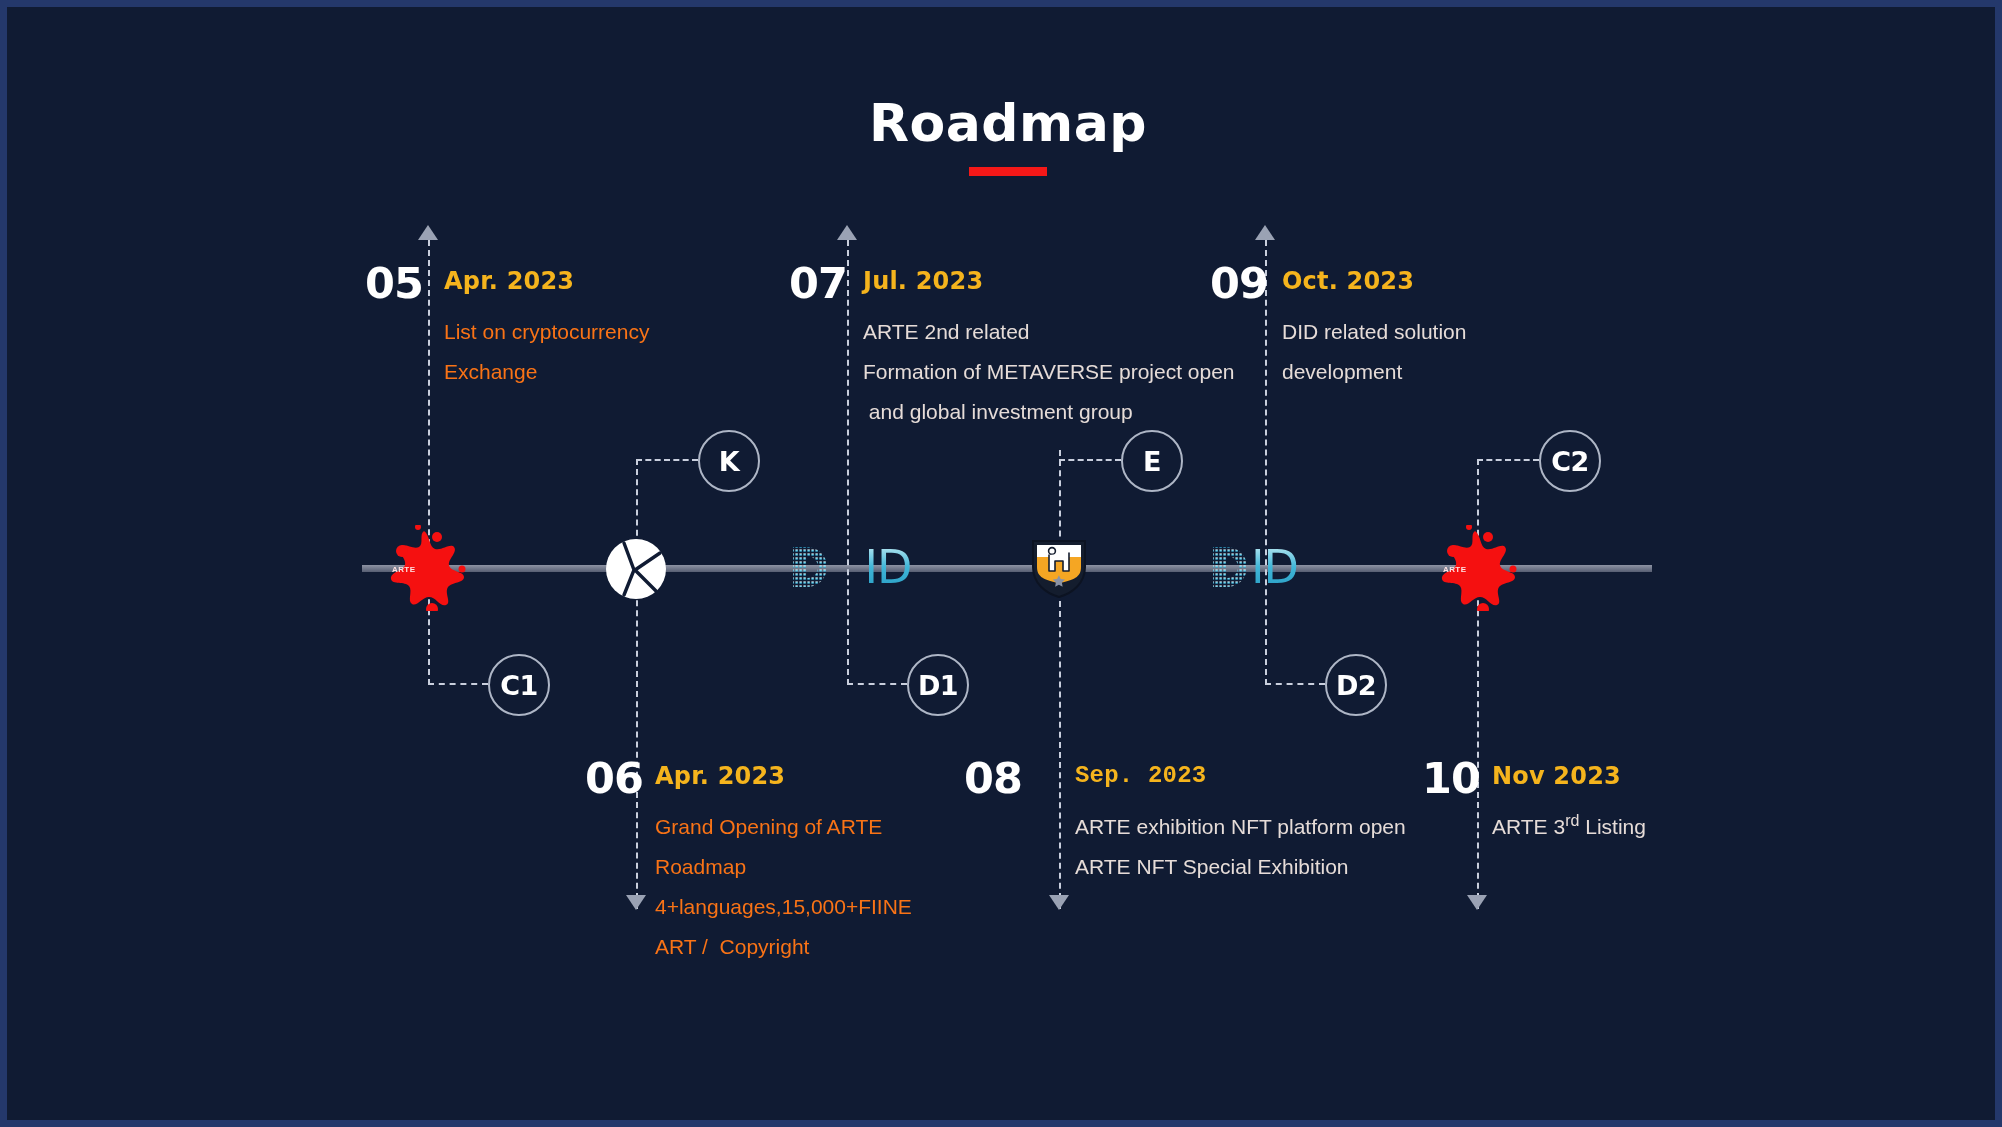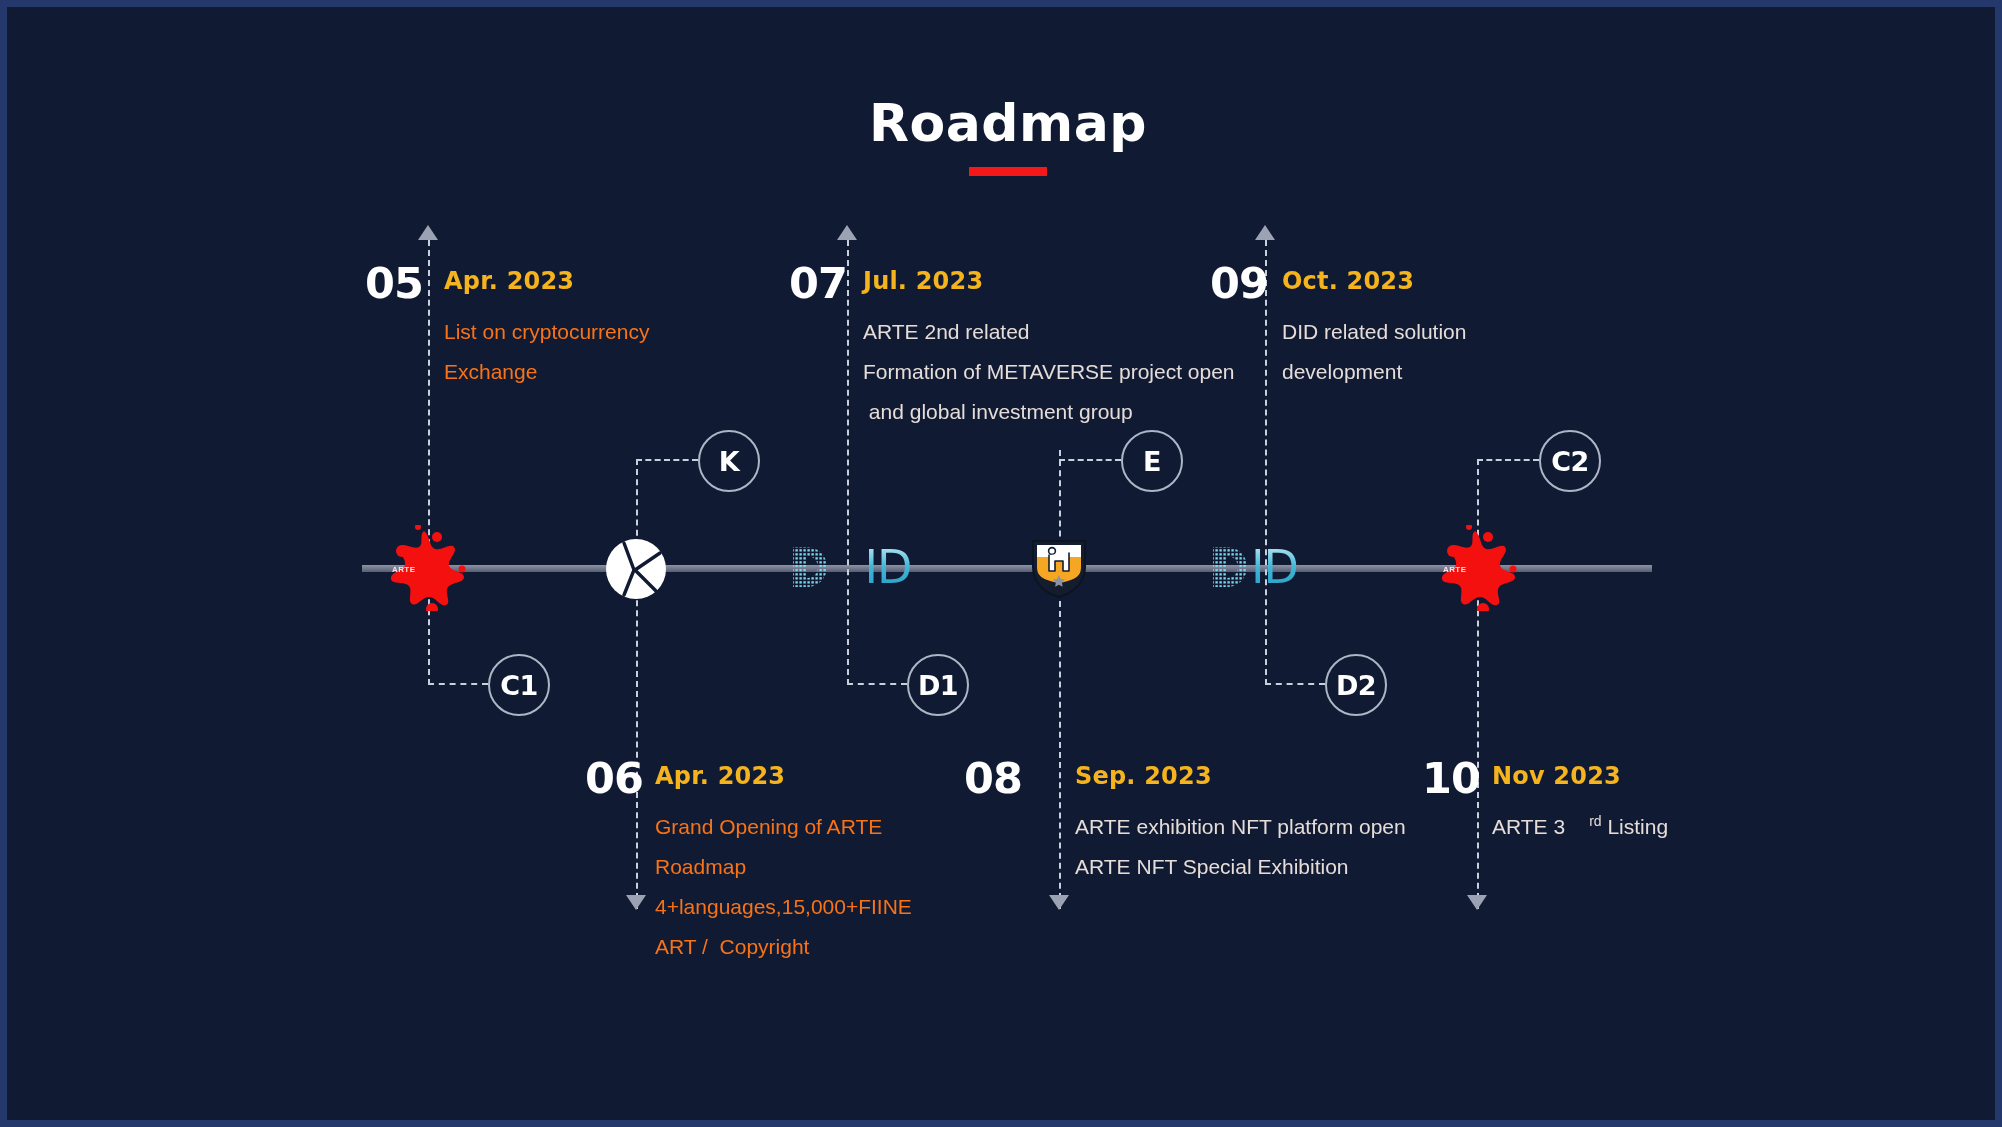--- a/index.html
+++ b/index.html
@@ -103,24 +103,23 @@
   .entry-lines {
     position: absolute;
     font-size: 21px;
     line-height: 40px;
     color: #f97316;
     white-space: nowrap;
   }
   .entry-lines.warm { color: #e6dcd8; }
   .entry-lines div { white-space: pre; }
   .entry-lines sup {
-    font-size: 14px;
+    font-size: 16px;
     vertical-align: super;
     line-height: 0;
-    margin-left: 24px;
   }
 
   
   .badge {
     position: absolute;
     width: 58px; height: 58px;
     border: 2px solid #aeb6c6;
     border-radius: 50%;
     display: flex;
     align-items: center;
@@ -242,21 +241,21 @@
     <div class="entry-lines" style="left:648px; top:800px;">
       <div>Grand Opening of ARTE</div>
       <div>Roadmap</div>
       <div>4+languages,15,000+FIINE</div>
       <div>ART /  Copyright</div>
     </div>
   </div>
 
   <div class="entry">
     <div class="entry-num" style="left:957px; top:750px;">08</div>
-    <div class="entry-date" style="left:1068px; top:757px;">Sep. 2023</div>
+    <div class="entry-date" style="left:1068px; top:757px;font-family:Liberation Mono, monospace;">Sep. 2023</div>
     <div class="entry-lines warm" style="left:1068px; top:800px;">
       <div>ARTE exhibition NFT platform open</div>
       <div>ARTE NFT Special Exhibition</div>
     </div>
   </div>
 
   <div class="entry">
     <div class="entry-num" style="left:1415px; top:750px;">10</div>
     <div class="entry-date" style="left:1485px; top:757px;">Nov 2023</div>
     <div class="entry-lines warm" style="left:1485px; top:800px;">

